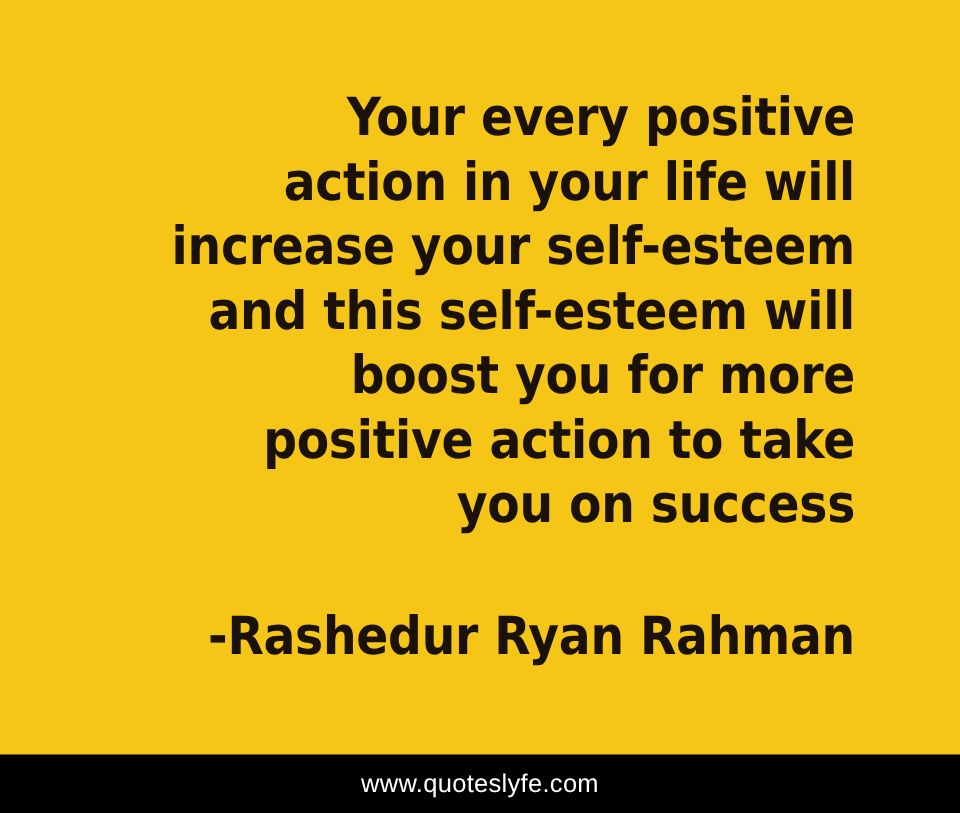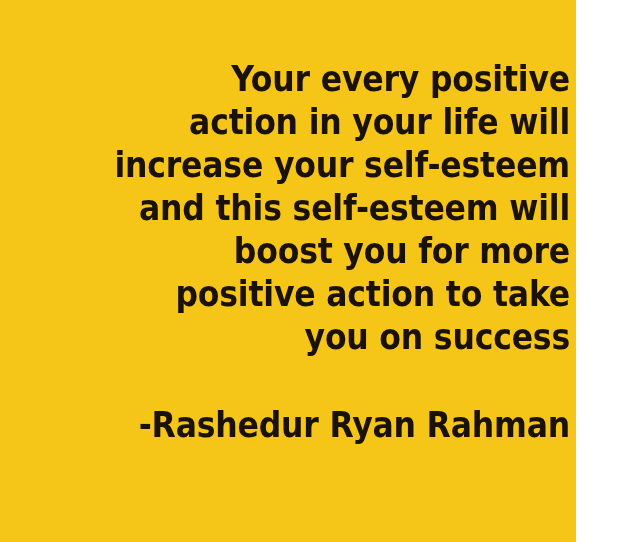--- a/index.html
+++ b/index.html
@@ -8,21 +8,21 @@
   }
   body {
     width: 640px;
     height: 542px;
     overflow: hidden;
     font-family: "DejaVu Sans", sans-serif;
   }
 
   #quote-card {
     position: relative;
-    width: 576px;
+    width: 640px;
     height: 542px;
     background: #F5C518;
     box-sizing: border-box;
     overflow: hidden;
   }
 
   
   #quote-region {
     position: absolute;
     left: 0;
@@ -94,14 +94,17 @@
 action in your life will
 increase your self-esteem
 and this self-esteem will
 boost you for more
 positive action to take
 you on success</p>
 
     <p id="quote-author">-Rashedur Ryan Rahman</p>
   </div>
 
+  <div id="footer-bar">
+    <span id="footer-url">www.quoteslyfe.com</span>
+  </div>
 
 </div>
 
 </body></html>

